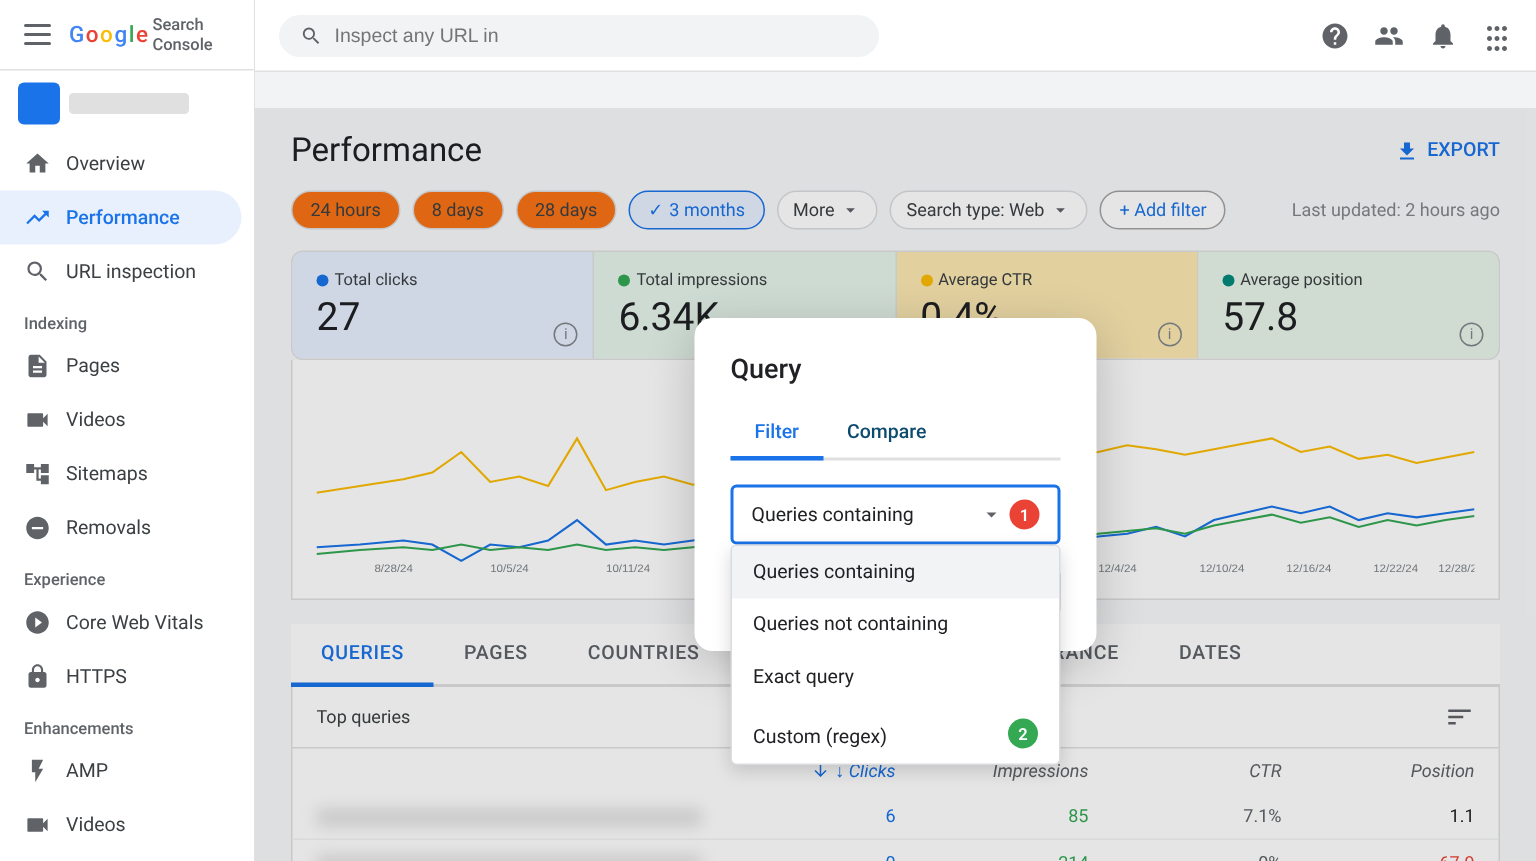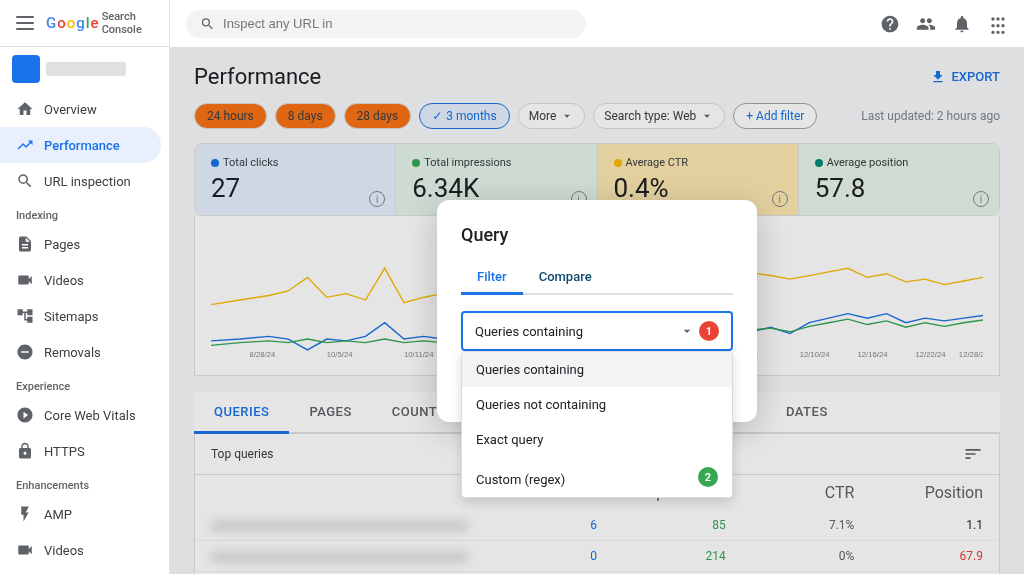--- a/index.html
+++ b/index.html
@@ -21,21 +21,21 @@
     .property-box { width: 28px; height: 28px; background: #1a73e8; border-radius: 4px; }
     .property-name { width: 80px; height: 14px; background: #e0e0e0; border-radius: 3px; }
 
     .sidebar-nav { flex: 1; }
     .nav-item { display: flex; align-items: center; gap: 10px; padding: 9px 16px; cursor: pointer; border-radius: 0 20px 20px 0; margin-right: 8px; font-size: 13px; color: #3c4043; }
     .nav-item.active { background: #e8f0fe; color: #1a73e8; font-weight: 500; }
     .nav-item .icon { width: 18px; height: 18px; display: flex; align-items: center; justify-content: center; flex-shrink: 0; }
     .nav-section { padding: 10px 16px 4px; font-size: 11px; color: #5f6368; font-weight: 500; }
 
     
-    .main { flex: 1; display: flex; flex-direction: column; overflow: hidden; }
+    .main { flex: 1; display: flex; flex-direction: column; overflow: hidden; gap: 24px; }
 
     
     .topbar { height: 48px; background: #fff; display: flex; align-items: center; padding: 0 16px; gap: 12px; border-bottom: 1px solid #e0e0e0; }
     .search-bar { display: flex; align-items: center; background: #f1f3f4; border-radius: 24px; padding: 6px 14px; gap: 8px; flex: 1; max-width: 400px; }
     .search-bar input { border: none; background: transparent; outline: none; font-size: 13px; color: #3c4043; width: 100%; }
     .topbar-icons { margin-left: auto; display: flex; align-items: center; gap: 16px; }
     .topbar-icon { width: 20px; height: 20px; color: #5f6368; cursor: pointer; display: flex; align-items: center; justify-content: center; }
 
     
     .content { flex: 1; overflow-y: auto; padding: 16px 24px; background: #f8f9fa; position: relative; }
@@ -75,37 +75,37 @@
     
     .tabs-row { display: flex; border-bottom: 2px solid #e0e0e0; margin-top: 16px; background: #fff; }
     .tab { padding: 12px 20px; font-size: 13px; font-weight: 500; color: #5f6368; cursor: pointer; text-transform: uppercase; letter-spacing: 0.5px; border-bottom: 3px solid transparent; margin-bottom: -2px; }
     .tab.active { color: #1a73e8; border-bottom-color: #1a73e8; }
 
     
     .table-section { background: #fff; border: 1px solid #e0e0e0; border-top: none; padding: 0 0 8px; }
     .table-header-row { display: flex; align-items: center; padding: 10px 16px; border-bottom: 1px solid #e0e0e0; }
     .table-title { font-size: 12px; color: #3c4043; }
     .filter-icon { margin-left: auto; width: 20px; height: 20px; color: #5f6368; }
-    .table-col-headers { display: flex; padding: 8px 16px; font-size: 16px; color: #5f6368; }
+    .table-col-headers { display: flex; padding: 8px 16px; font-size: 12px; color: #5f6368; font-style: italic; }
     .col-query { flex: 2; }
     .col-clicks { flex: 1; text-align: right; color: #1a73e8; display: flex; align-items: center; justify-content: flex-end; gap: 4px; }
     .col-impressions { flex: 1; text-align: right; }
     .col-ctr { flex: 1; text-align: right; }
     .col-position { flex: 1; text-align: right; }
     .table-row { display: flex; padding: 8px 16px; border-bottom: 1px solid #f1f3f4; font-size: 12px; }
     .cell-query { flex: 2; }
     .cell-clicks { flex: 1; text-align: right; color: #1a73e8; }
     .cell-impressions { flex: 1; text-align: right; color: #34A853; }
     .cell-ctr { flex: 1; text-align: right; color: #5f6368; }
     .cell-position { flex: 1; text-align: right; color: #EA4335; }
     .blurred { filter: blur(5px); user-select: none; }
 
     
     .modal-overlay { position: absolute; top: 0; left: 0; right: 0; bottom: 0; background: rgba(0,0,0,0.1); display: flex; align-items: center; justify-content: center; z-index: 100; }
-    .modal { background: #fff; border-radius: 12px; padding: 24px; width: 320px; box-shadow: 0 8px 32px rgba(0,0,0,0.2); position: relative; }
+    .modal { background: #fff; border-radius: 12px; padding: 24px; width: 268px; box-shadow: 0 8px 32px rgba(0,0,0,0.2); position: relative; }
     .modal-title { font-size: 18px; font-weight: 500; color: #202124; margin-bottom: 16px; }
 
     
     .modal-tabs { display: flex; border-bottom: 2px solid #e0e0e0; margin-bottom: 16px; }
     .modal-tab { padding: 8px 16px; font-size: 13px; font-weight: 500; color: #0c4a6e; cursor: pointer; border-bottom: 3px solid transparent; margin-bottom: -2px; }
     .modal-tab.active { color: #1a73e8; border-bottom-color: #1a73e8; }
 
     
     .dropdown-container { position: relative; margin-bottom: 12px; }
     .dropdown-trigger { display: flex; align-items: center; border: 2px solid #1a73e8; border-radius: 4px; padding: 8px 12px; font-size: 13px; color: #202124; cursor: pointer; gap: 4px; }

